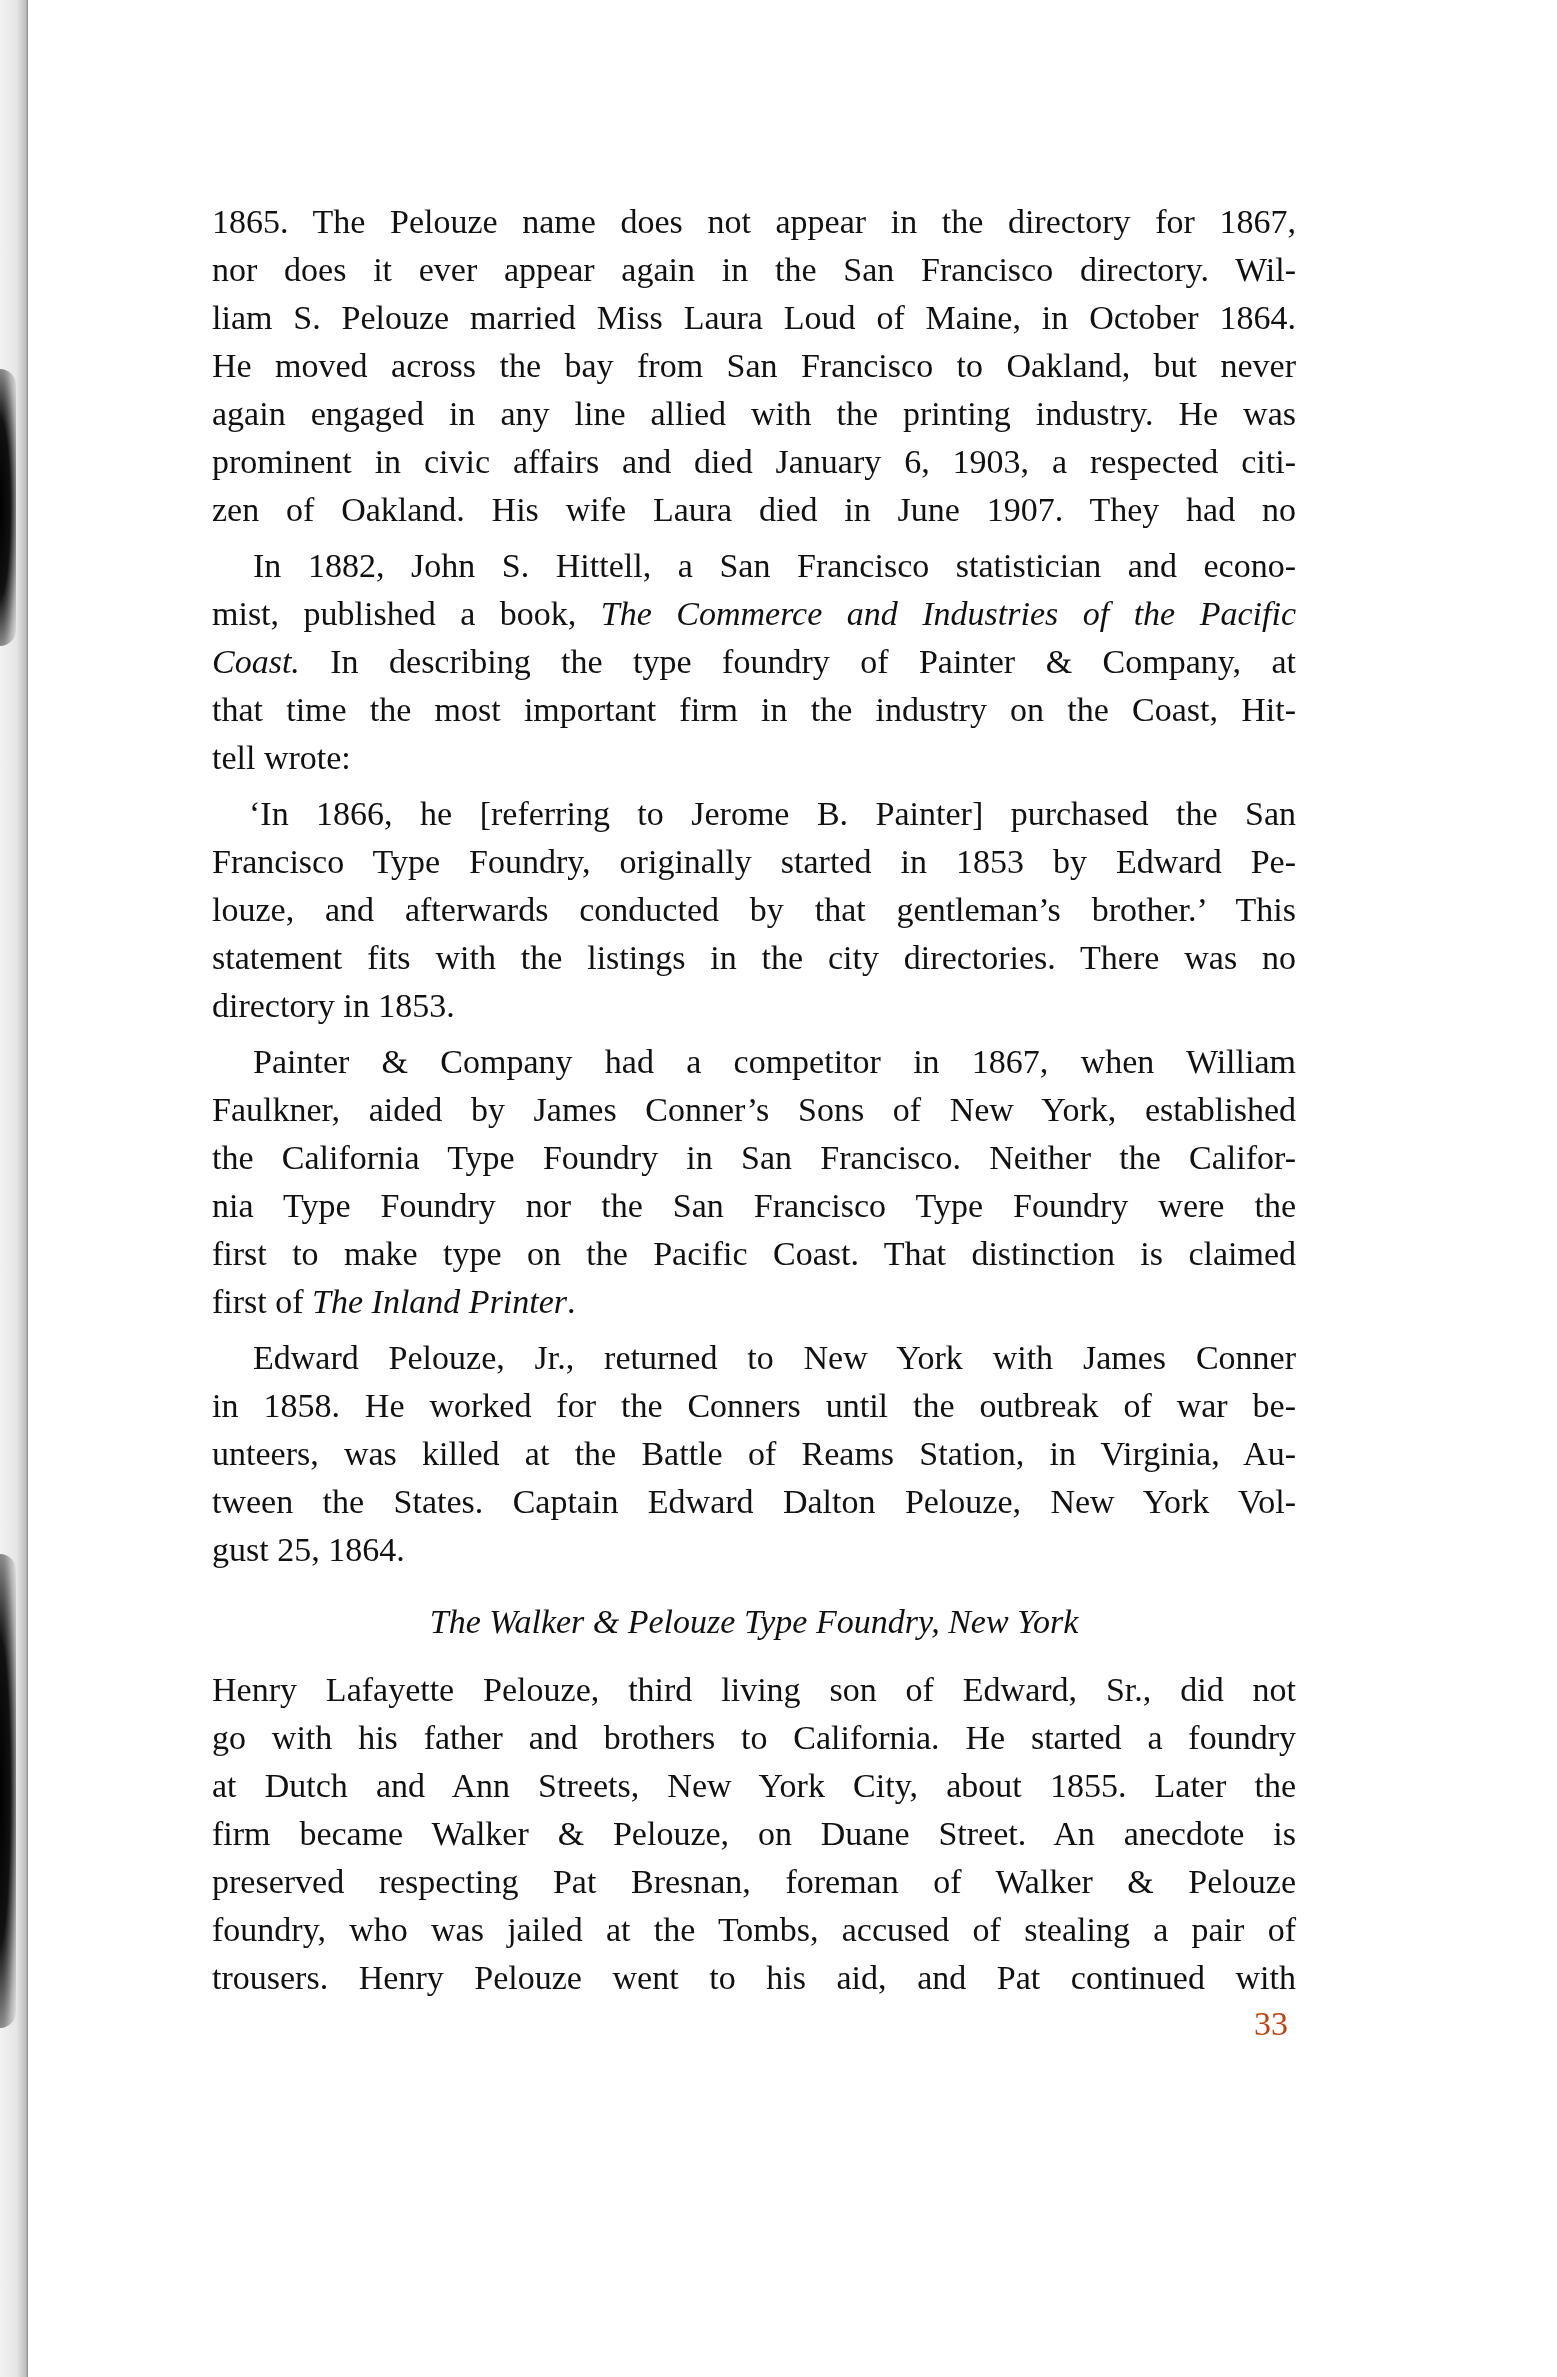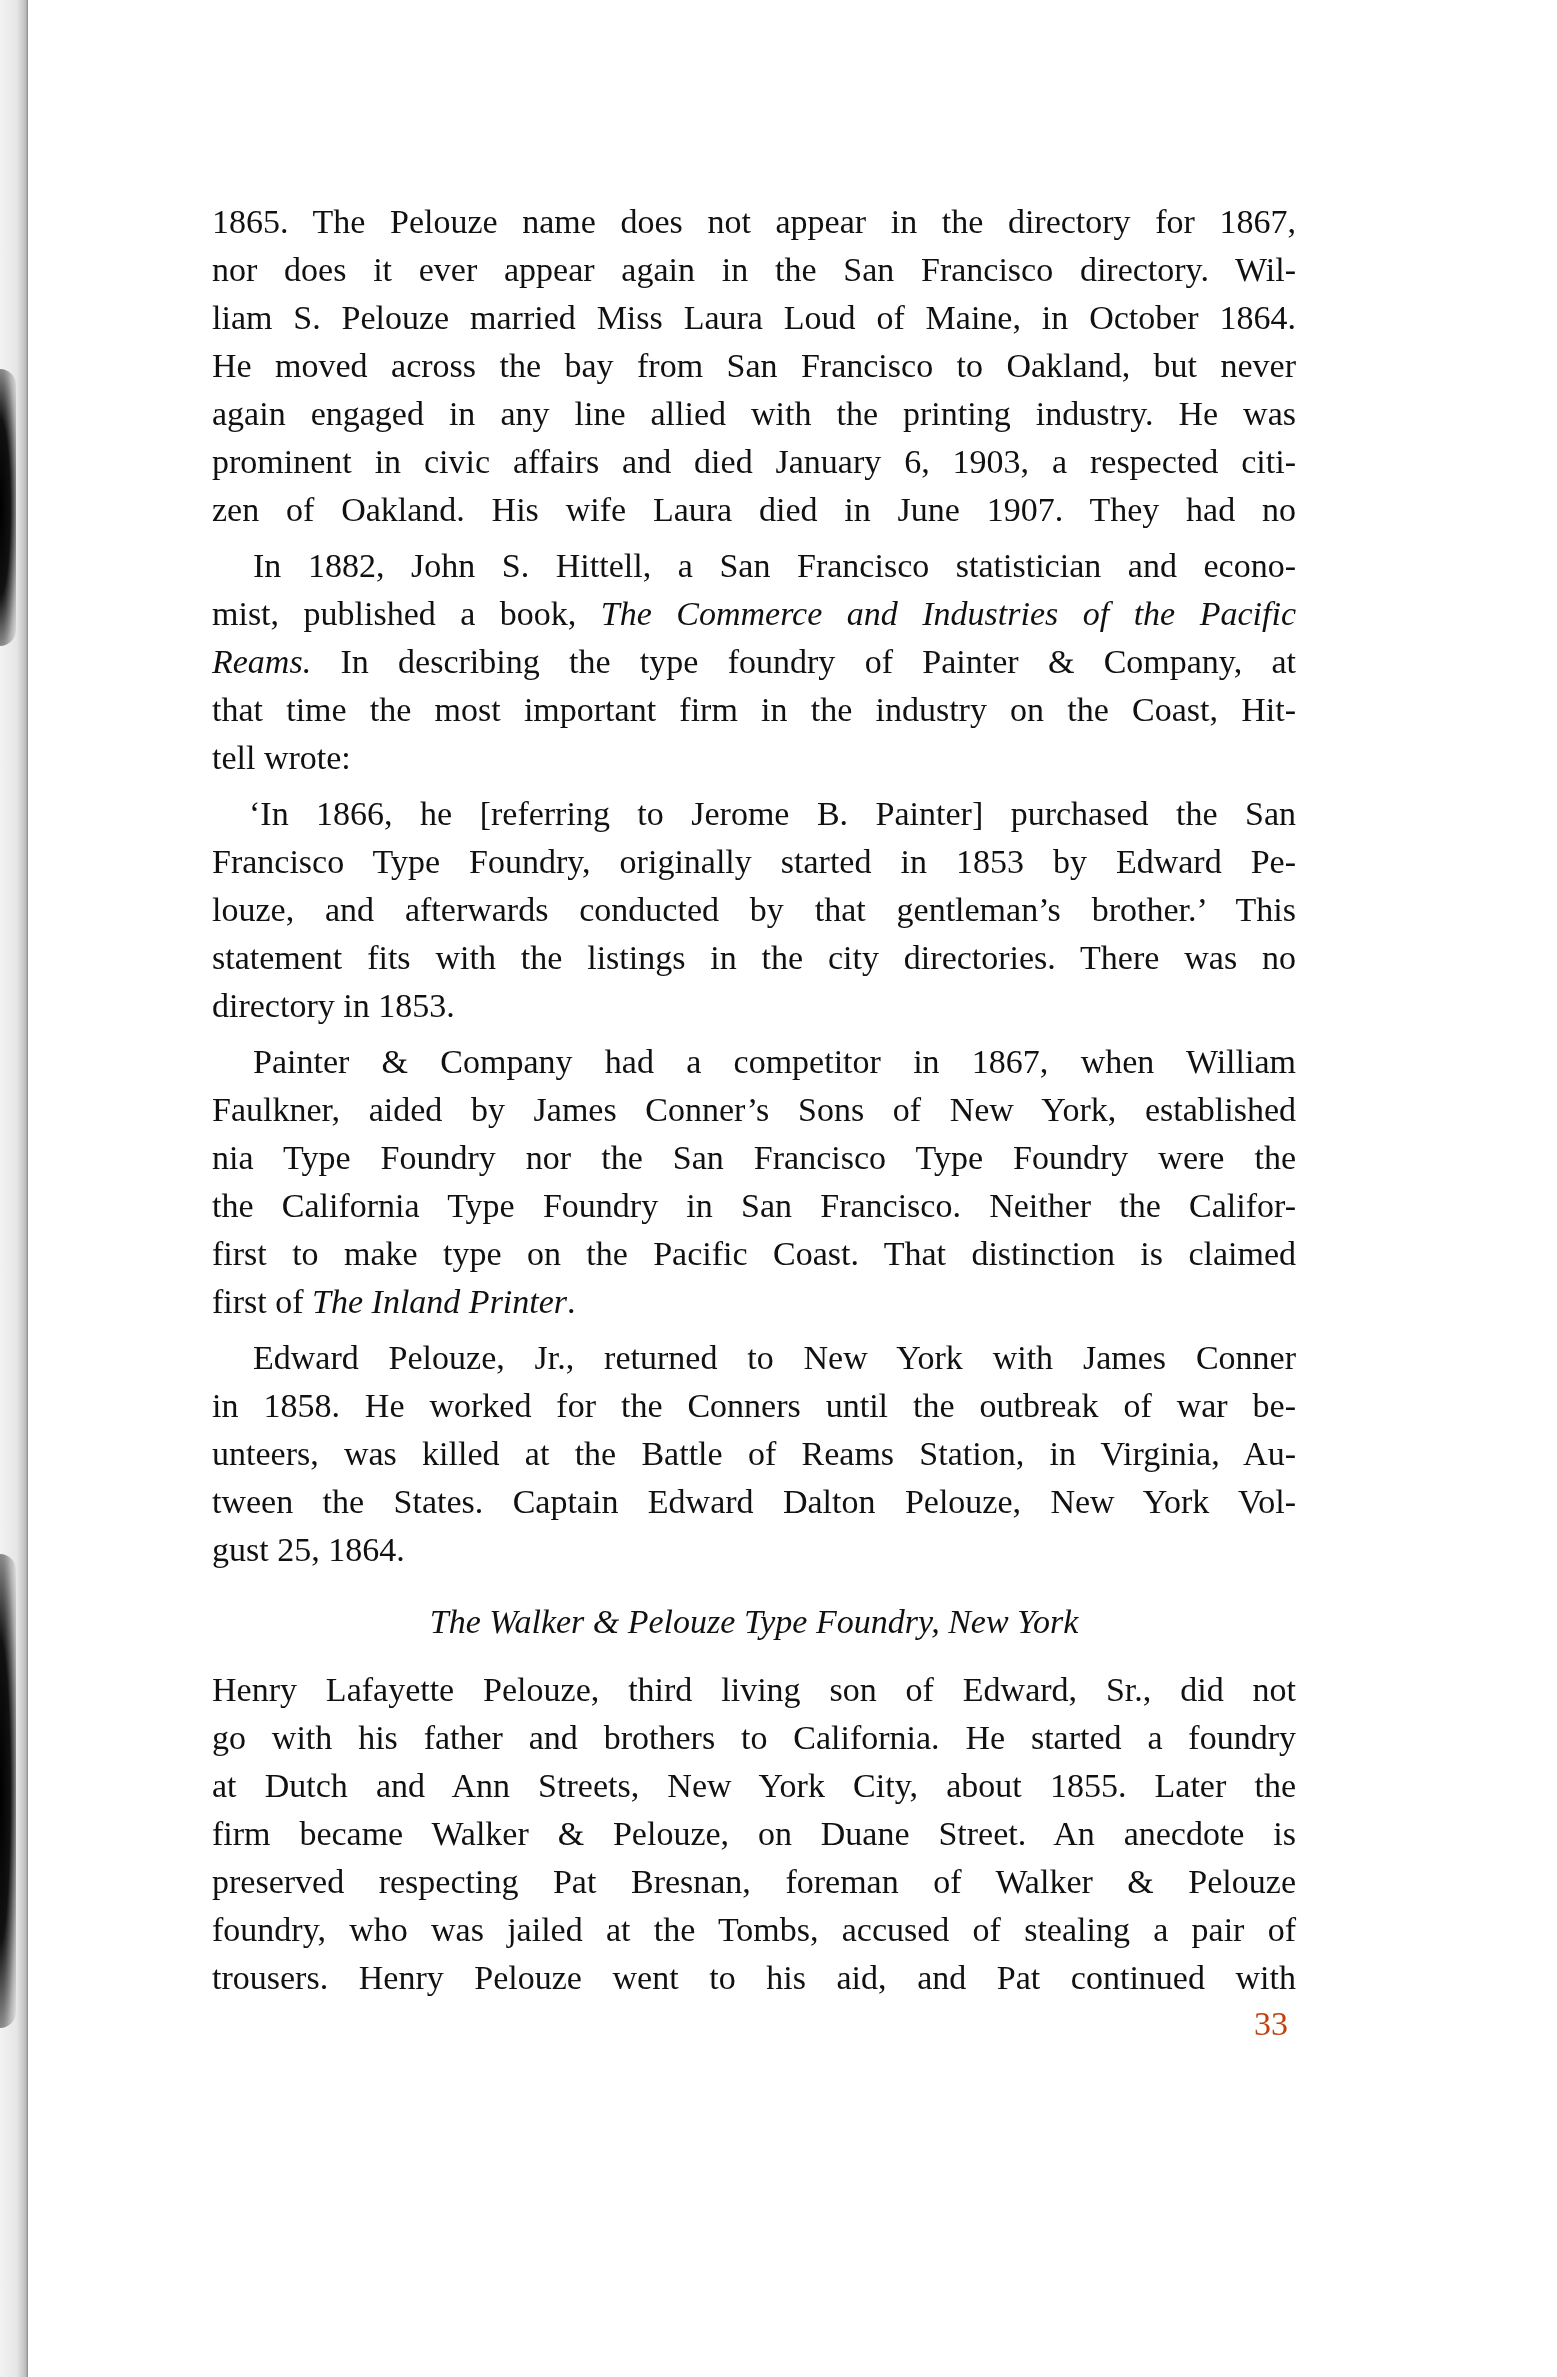--- a/index.html
+++ b/index.html
@@ -53,38 +53,38 @@
       <span class="line">liam S. Pelouze married Miss Laura Loud of Maine, in October 1864.</span>
       <span class="line">He moved across the bay from San Francisco to Oakland, but never</span>
       <span class="line">again engaged in any line allied with the printing industry. He was</span>
       <span class="line">prominent in civic affairs and died January 6, 1903, a respected citi-</span>
       <span class="line">zen of Oakland. His wife Laura died in June 1907. They had no</span>
     </p>
 
     <p class="para">
       <span class="line" style="padding-left:41px;">In 1882, John S. Hittell, a San Francisco statistician and econo-</span>
       <span class="line"><span>mist, published a book, </span><em>The Commerce and Industries of the Pacific</em></span>
-      <span class="line"><em>Reams.</em><span> In describing the type foundry of Painter &amp; Company, at</span></span>
+      <span class="line"><em>Coast.</em><span> In describing the type foundry of Painter &amp; Company, at</span></span>
       <span class="line">that time the most important firm in the industry on the Coast, Hit-</span>
       <span class="line last">tell wrote:</span>
     </p>
 
     <p class="para">
       <span class="line" style="padding-left:37px;">‘In 1866, he [referring to Jerome B. Painter] purchased the San</span>
       <span class="line">Francisco Type Foundry, originally started in 1853 by Edward Pe-</span>
       <span class="line">louze, and afterwards conducted by that gentleman’s brother.’ This</span>
       <span class="line">statement fits with the listings in the city directories. There was no</span>
       <span class="line last">directory in 1853.</span>
     </p>
 
     <p class="para">
       <span class="line" style="padding-left:41px;">Painter &amp; Company had a competitor in 1867, when William</span>
       <span class="line">Faulkner, aided by James Conner’s Sons of New York, established</span>
+      <span class="line">the California Type Foundry in San Francisco. Neither the Califor-</span>
       <span class="line">nia Type Foundry nor the San Francisco Type Foundry were the</span>
-      <span class="line">the California Type Foundry in San Francisco. Neither the Califor-</span>
       <span class="line">first to make type on the Pacific Coast. That distinction is claimed</span>
       <span class="line last"><span>first of </span><em>The Inland Printer</em><span>.</span></span>
     </p>
 
     <p class="para">
       <span class="line" style="padding-left:41px;">Edward Pelouze, Jr., returned to New York with James Conner</span>
       <span class="line">in 1858. He worked for the Conners until the outbreak of war be-</span>
       <span class="line">unteers, was killed at the Battle of Reams Station, in Virginia, Au-</span>
       <span class="line">tween the States. Captain Edward Dalton Pelouze, New York Vol-</span>
       <span class="line last">gust 25, 1864.</span>

